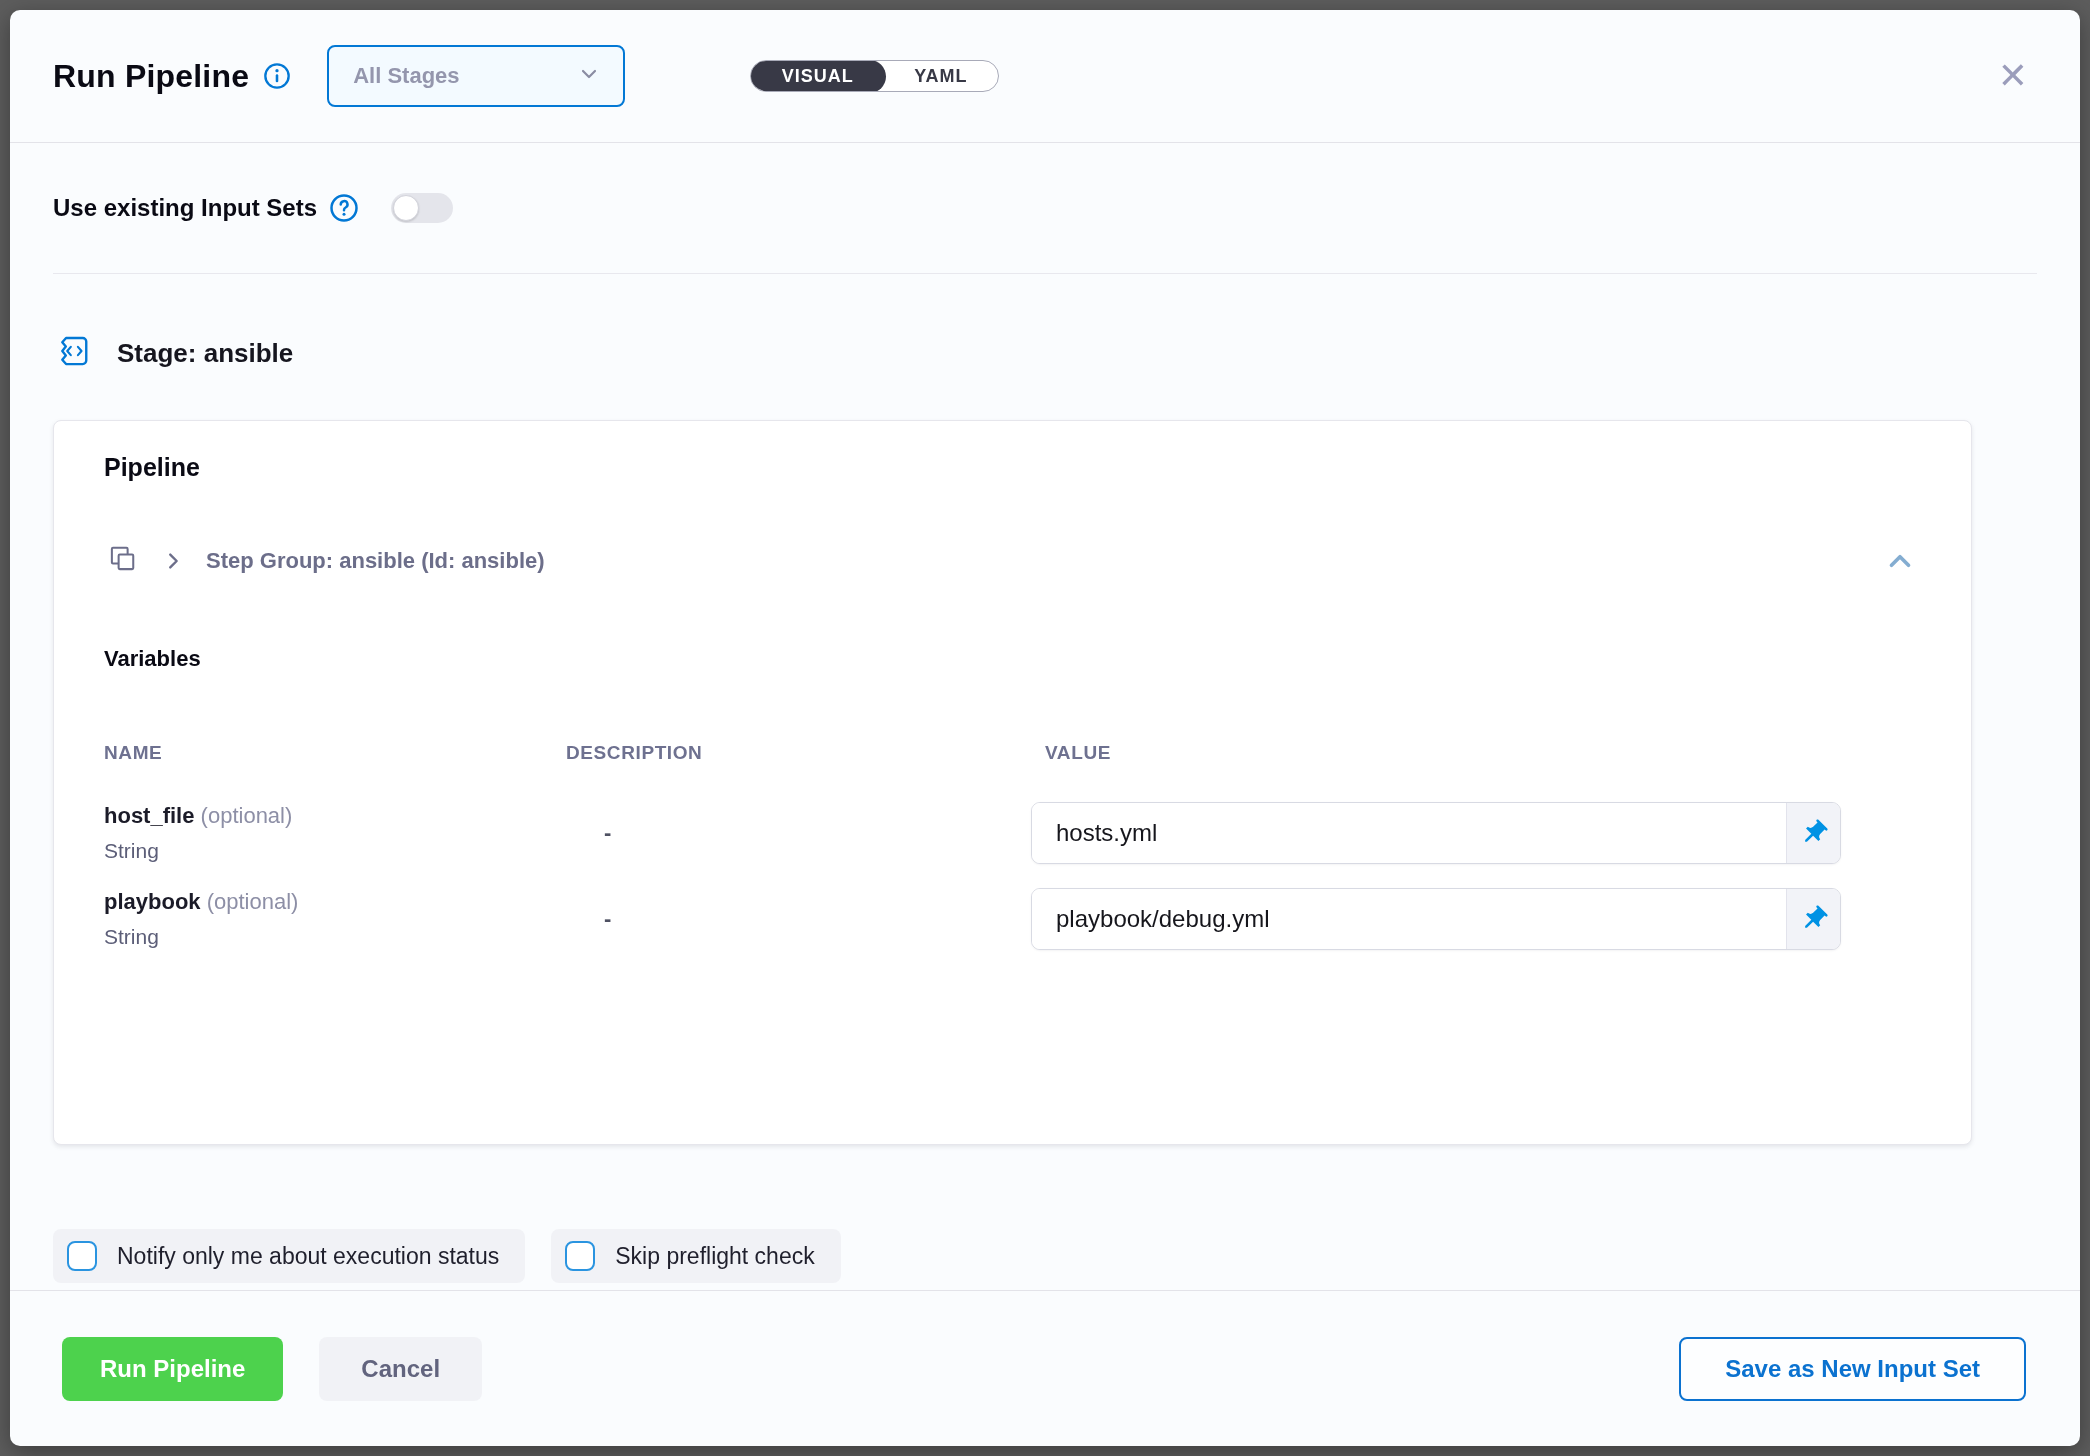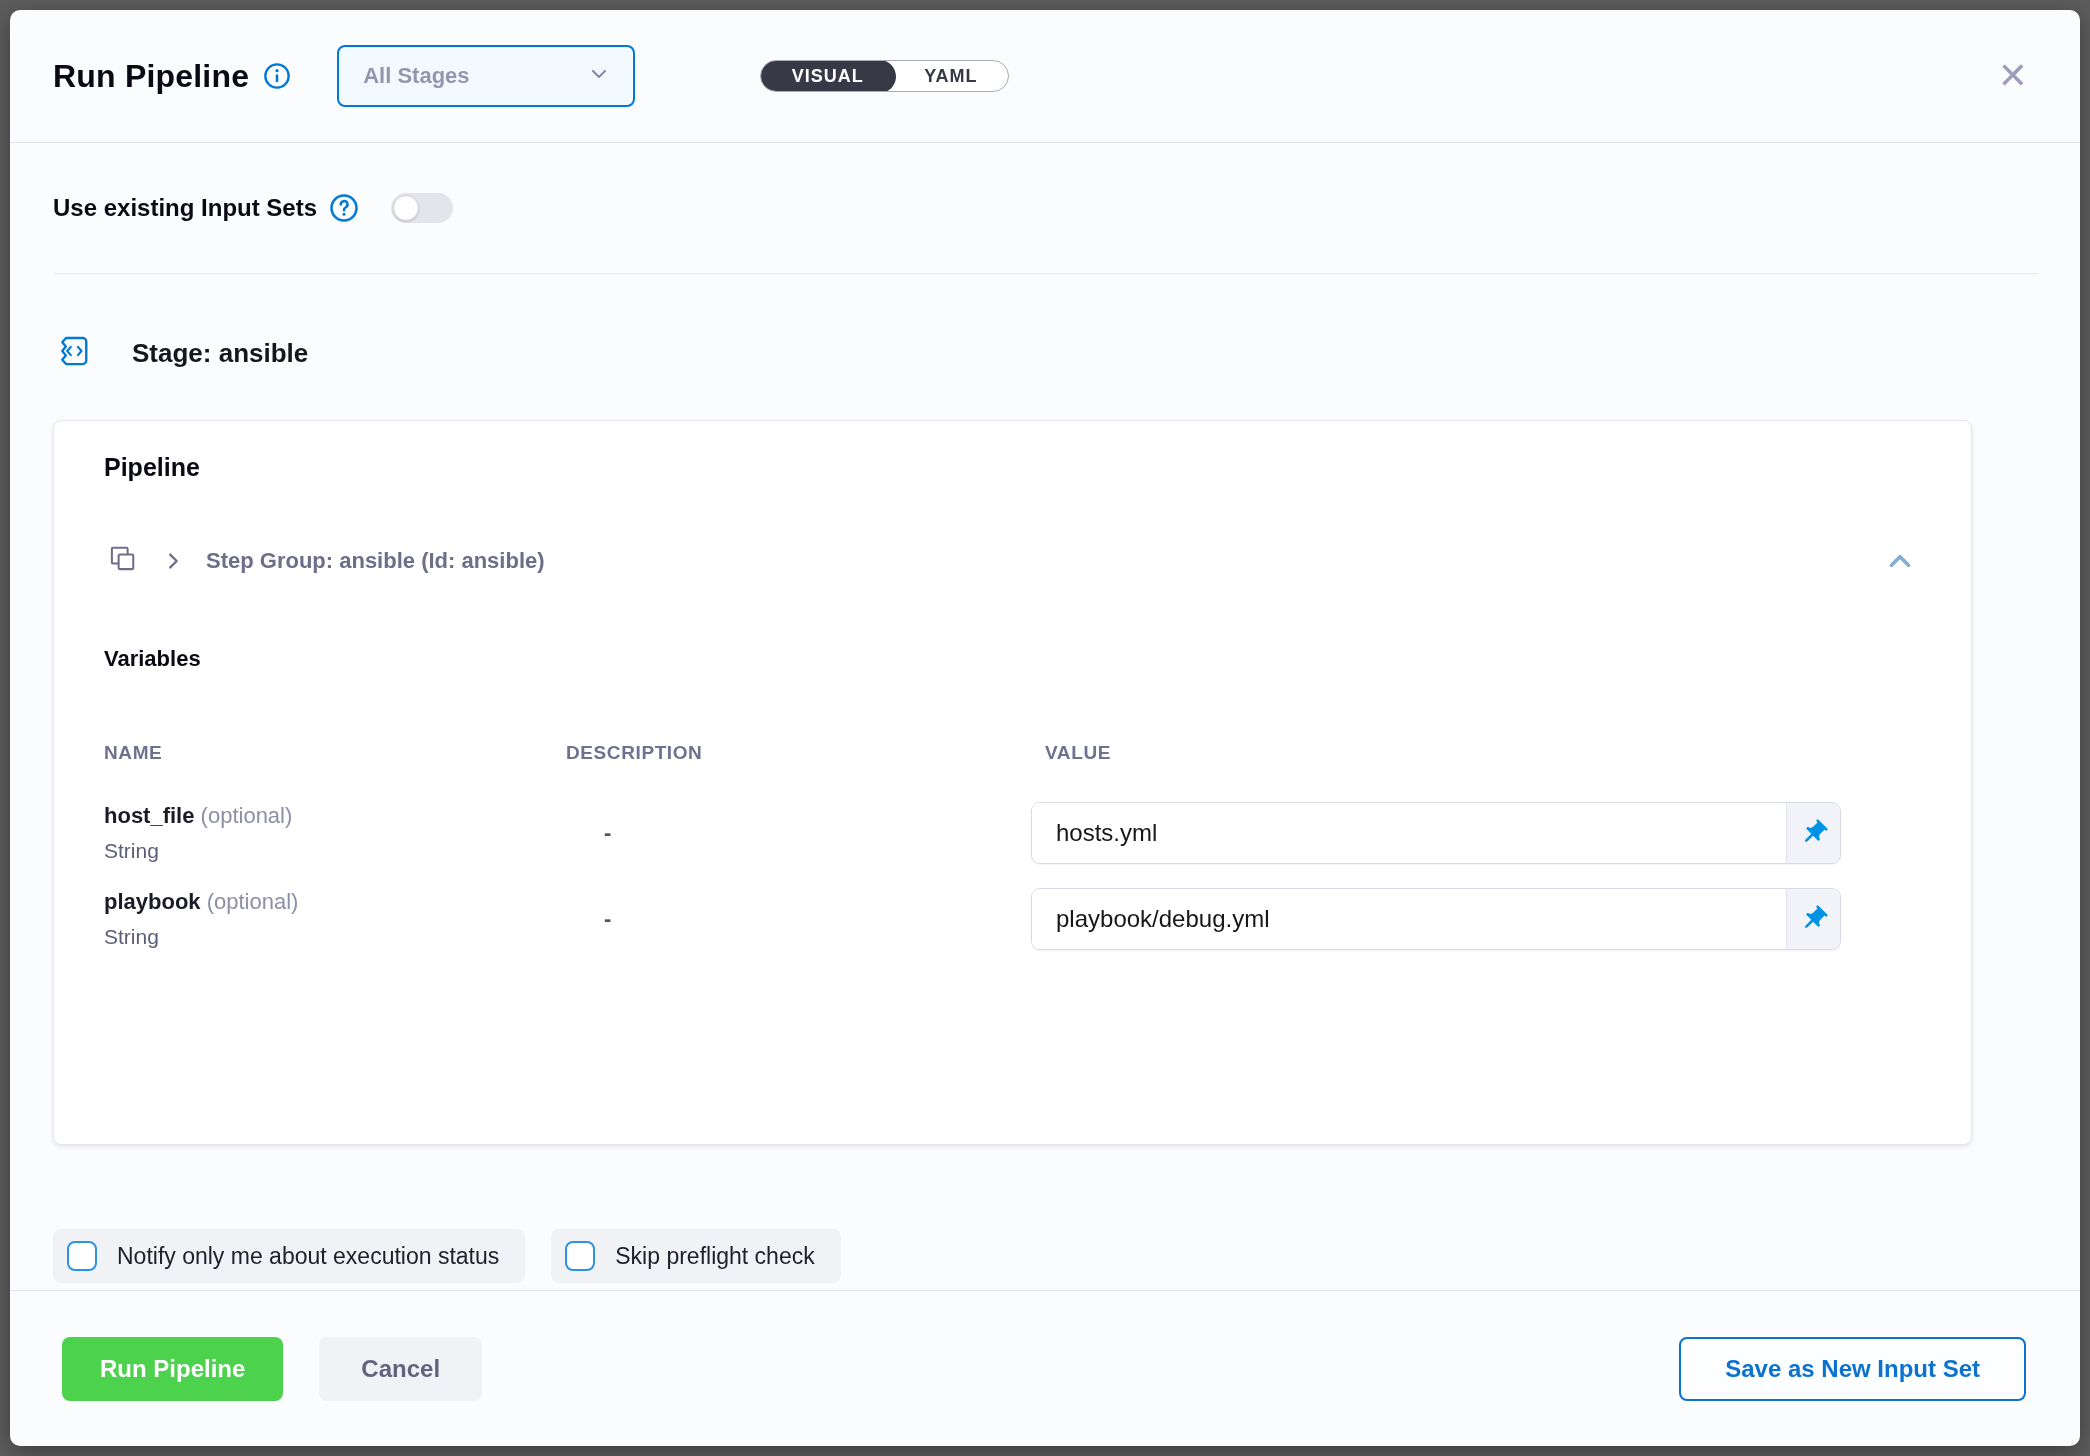--- a/index.html
+++ b/index.html
@@ -20,21 +20,21 @@
   
   .modal-header {
     height: 133px; flex: 0 0 133px;
     display: flex; align-items: center;
     padding: 0 40px 0 43px;
     border-bottom: 1px solid #e3e3e9;
   }
   .title { font-size: 32px; font-weight: 700; color: #0a0a14; letter-spacing: .2px; }
   .info-icon { margin-left: 14px; display: inline-flex; }
   .stage-select {
-    margin-left: 46px;
+    margin-left: 36px;
     width: 298px; height: 62px;
     border: 2px solid #0278d5; border-radius: 8px;
     background: #f3faff;
     display: flex; align-items: center; justify-content: space-between;
     padding: 0 22px 0 24px;
     cursor: pointer;
   }
   .stage-select-label { font-size: 22px; color: #9496ad; font-weight: 700; }
   .mode-toggle {
     margin-left: 125px;
@@ -73,21 +73,21 @@
     background: #e4e5eb; position: relative; cursor: pointer;
   }
   .switch-knob {
     position: absolute; top: 2px; left: 2px;
     width: 26px; height: 26px; border-radius: 50%;
     background: #fff; border: 1px solid #d2d3db;
     box-shadow: 0 1px 2px rgba(0,0,0,.15);
   }
   .divider-inset { margin-top: 50px; height: 1px; background: #e8e8ee; }
   .stage-row { margin-top: 58px; display: flex; align-items: center; }
-  .stage-label { margin-left: 41px; font-size: 26px; font-weight: 700; color: #16161f; }
+  .stage-label { margin-left: 26px; font-size: 26px; font-weight: 700; color: #16161f; }
   
   .exec-card {
     margin: 46px 65px 0 0;
     height: 725px;
     background: #fff;
     border: 1px solid #e6e6ec;
     border-radius: 8px;
     box-shadow: 0 2px 4px rgba(96,97,112,.14);
     padding: 32px 50px 0 50px;
   }

